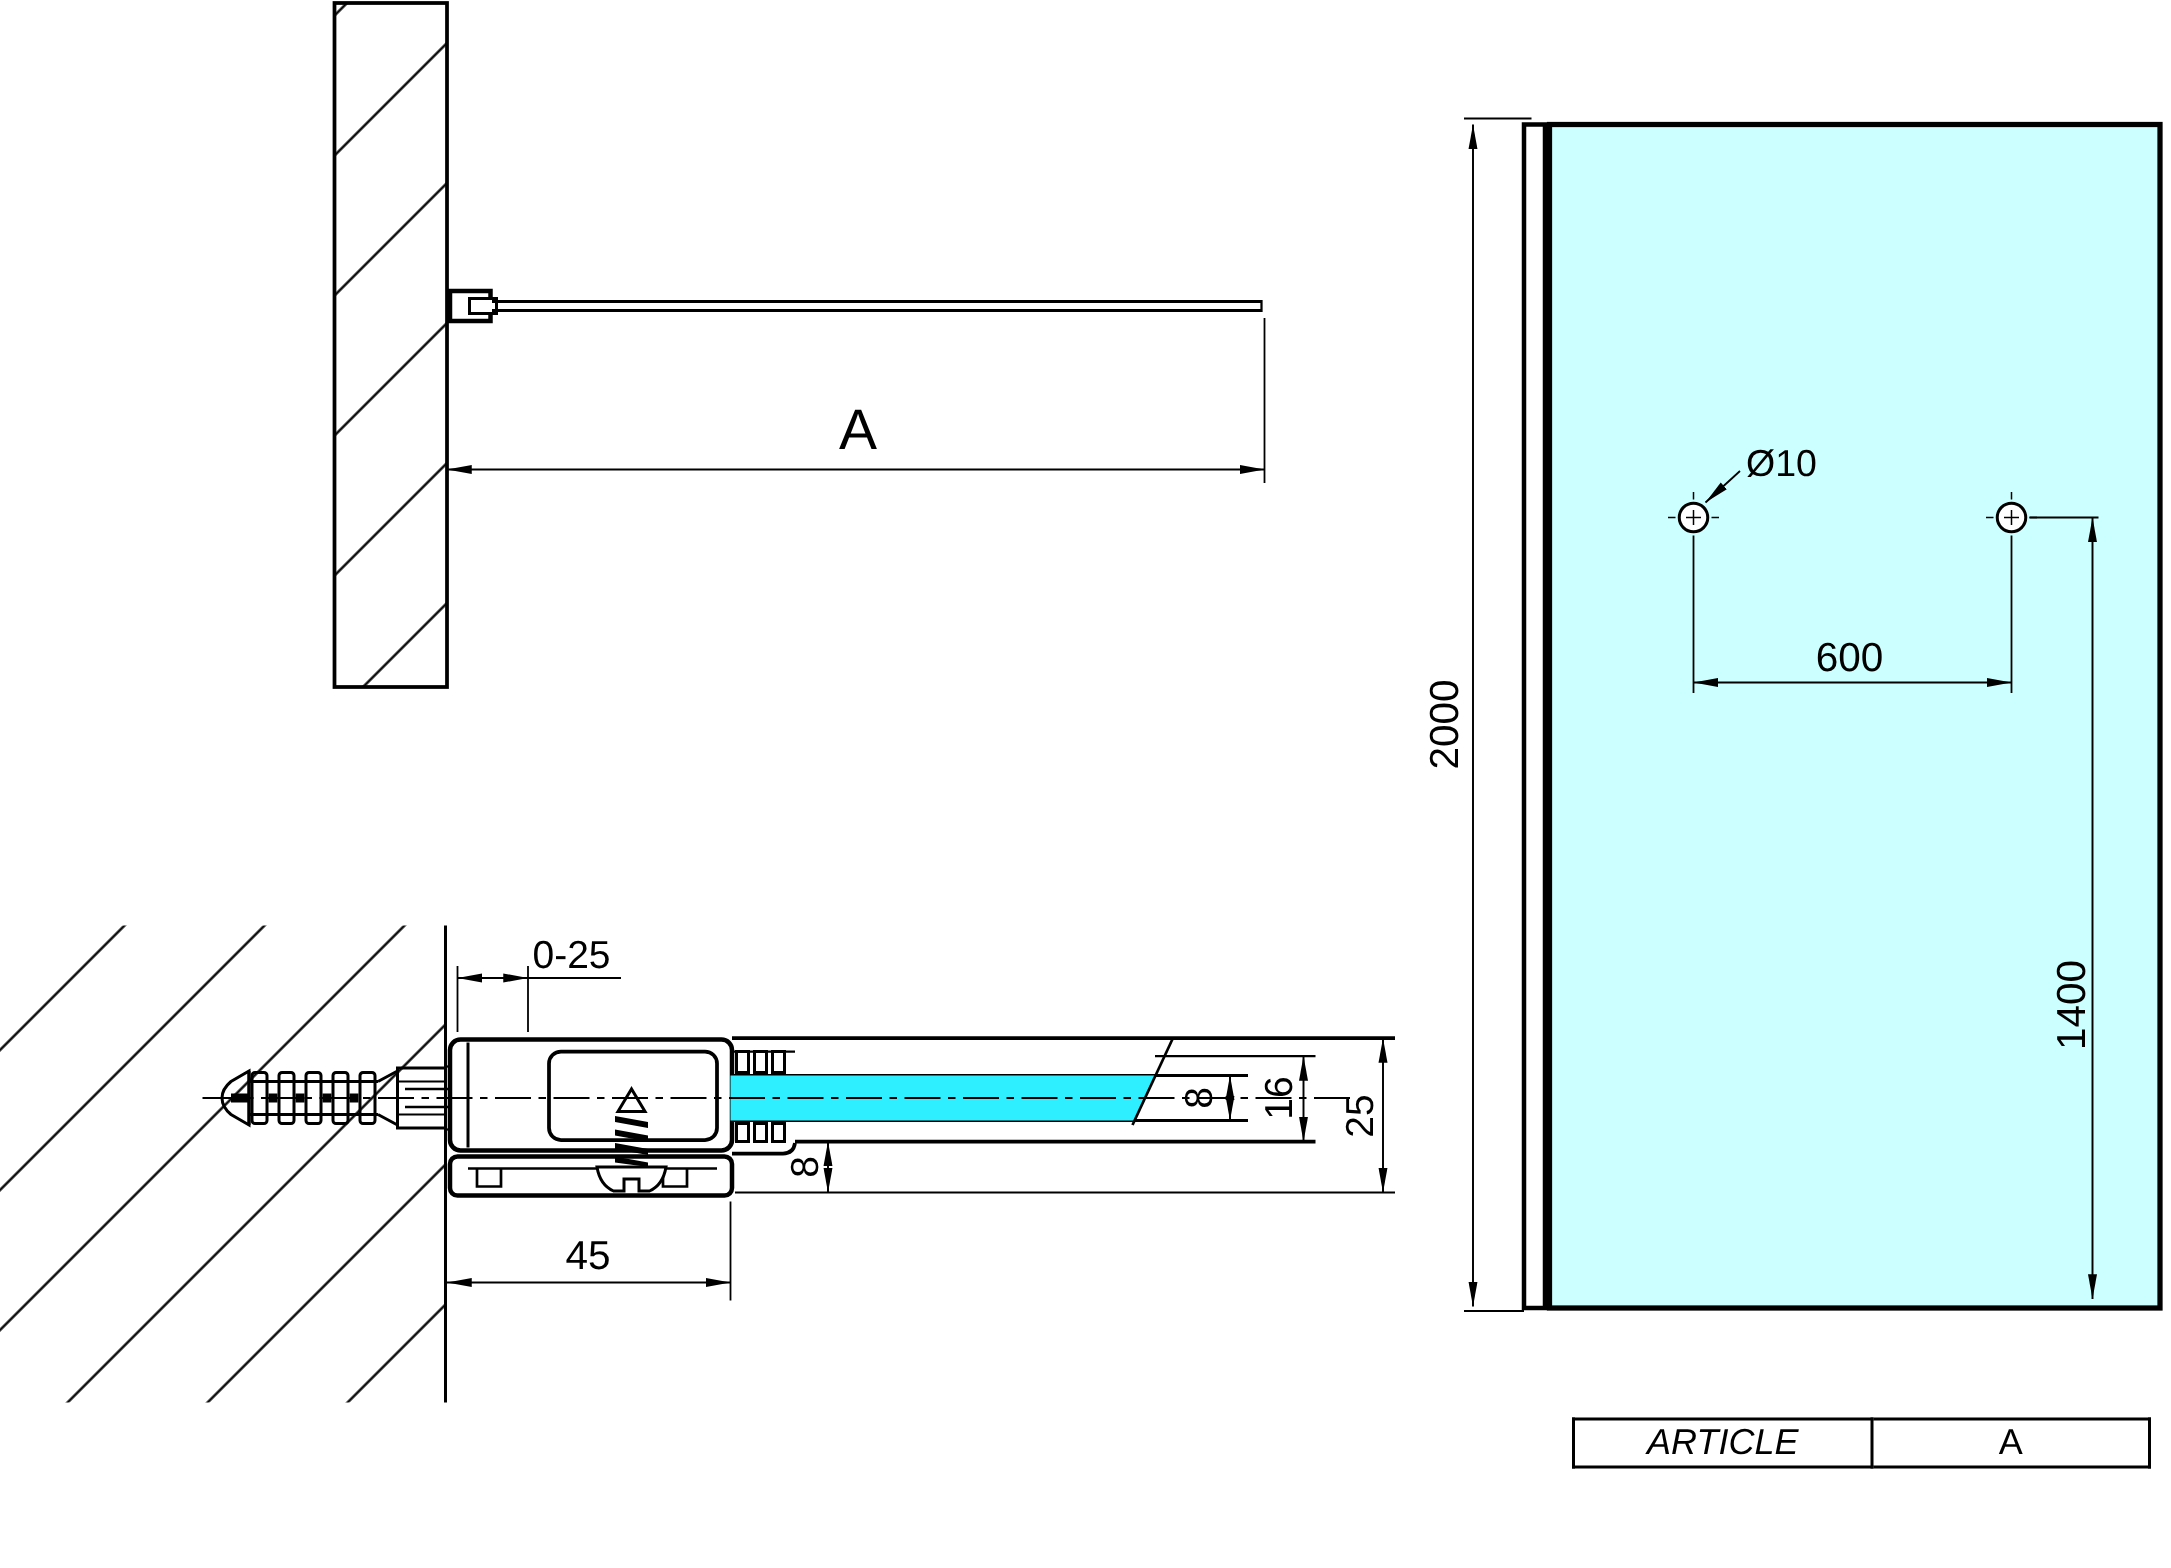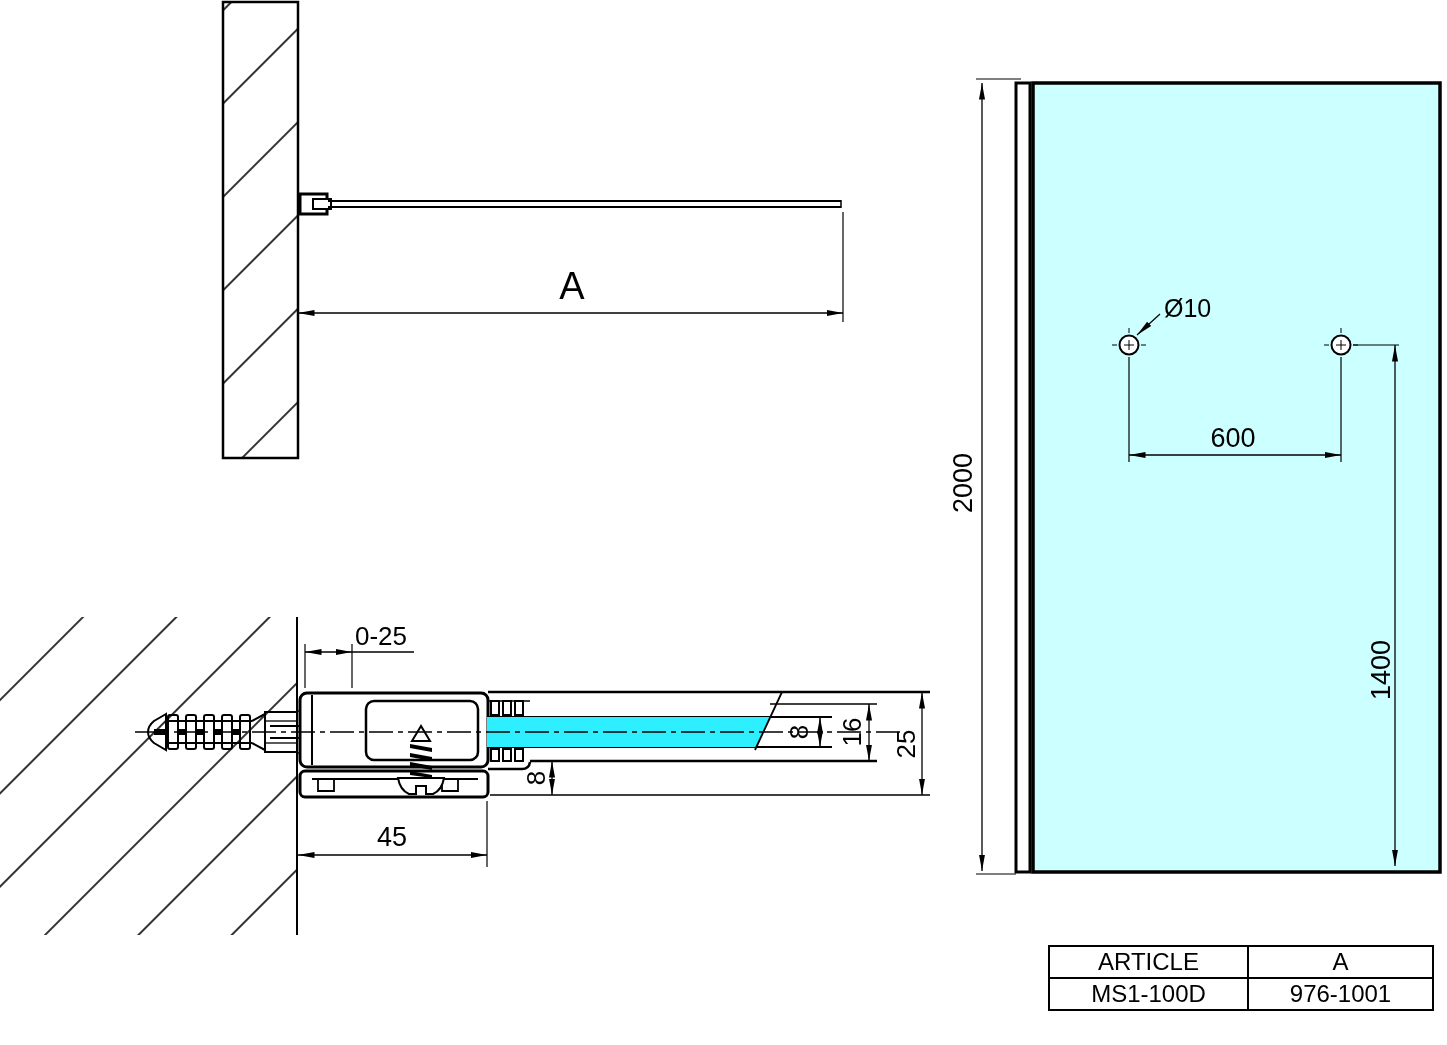--- a/index.html
+++ b/index.html
@@ -4,21 +4,21 @@
 <style>
   html,body{margin:0;padding:0;background:#fff;}
   .canvas{position:relative;width:1447px;height:1045px;background:#ffffff;overflow:hidden;
           font-family:"Liberation Sans", sans-serif;}
   svg{position:absolute;left:0;top:0;}
   svg text{font-family:"Liberation Sans", sans-serif;fill:#000;stroke:none;}
   .spec-table{position:absolute;left:1048px;top:945px;}
   .spec-table table{border-collapse:collapse;}
   .spec-table td{border:2px solid #000;text-align:center;vertical-align:middle;
                  font-size:24px;color:#000;padding:0;height:30px;}
-  .spec-table td.c1{width:197px;}
+  .spec-table td.c1{width:197px;font-style:italic;}
   .spec-table td.c2{width:183px;}
 </style>
 </head>
 <body>
 
 <div class="canvas">
 
 <svg width="1447" height="1045" viewBox="0 0 1447 1045">
   <defs>
     <pattern id="hatch" width="66" height="66" patternUnits="userSpaceOnUse" patternTransform="rotate(45)">
@@ -207,21 +207,17 @@
   </g>
 </svg>
 
 <div class="spec-table">
   <table>
     <tbody>
       <tr>
         <td class="c1">ARTICLE</td>
         <td class="c2">A</td>
       </tr>
-      <tr>
-        <td class="c1">MS1-100D</td>
-        <td class="c2">976-1001</td>
-      </tr>
     </tbody>
   </table>
 </div>
 
 </div>
 
 </body></html>

